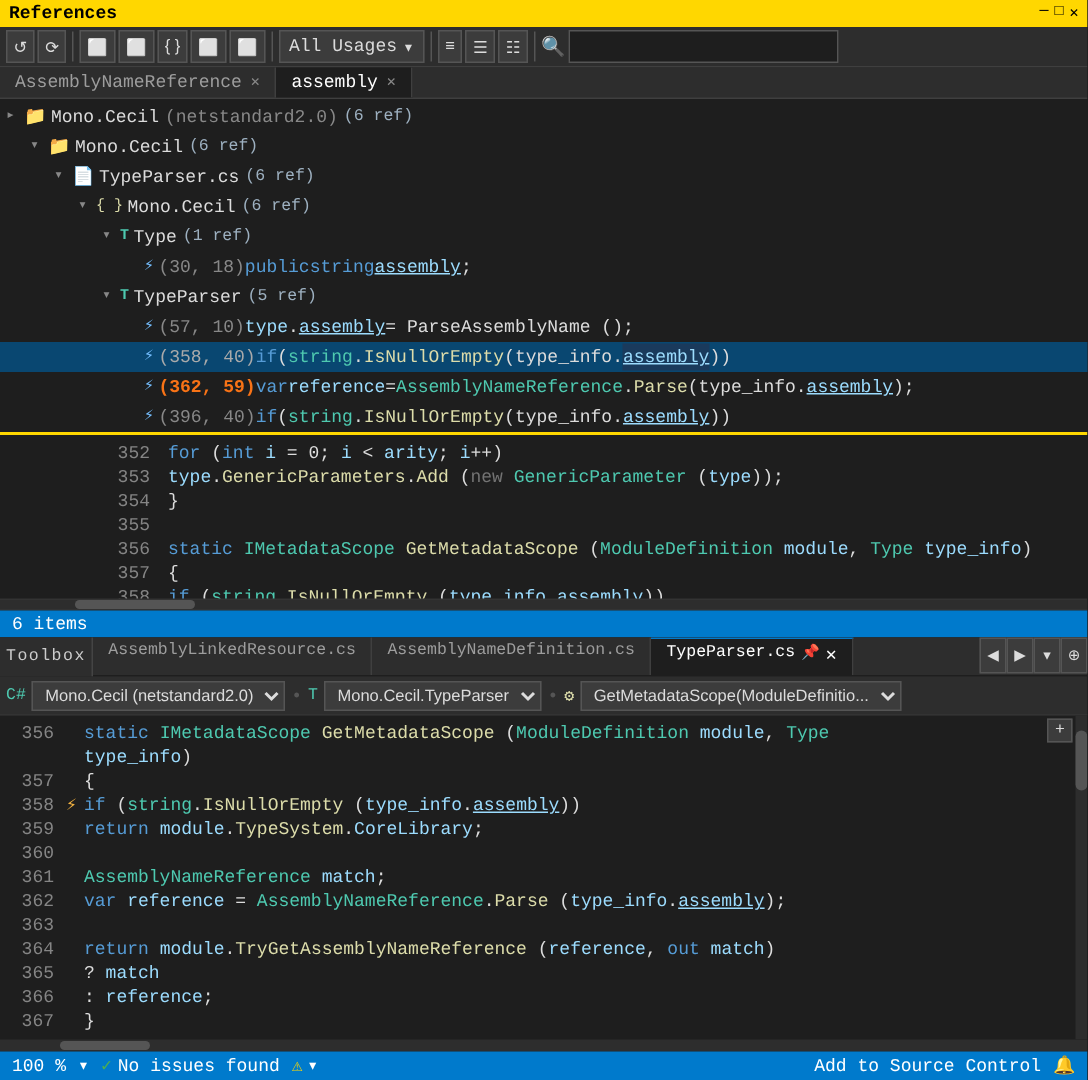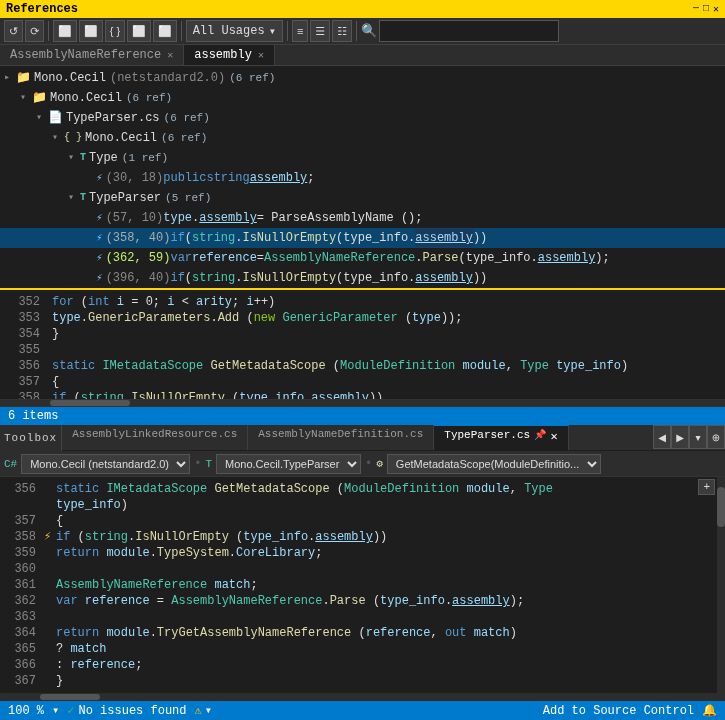--- a/index.html
+++ b/index.html
@@ -118,23 +118,24 @@
       background: #1e1e1e;
       padding: 4px 0;
       height: 130px;
       overflow: hidden;
       border-bottom: 1px solid #333;
       font-size: 12px;
     }
     .code-line {
       display: flex;
       align-items: baseline;
-      padding: 0 4px;
+      padding: 0 24px;
       min-height: 16px;
       line-height: 16px;
+      margin-left: 40px;
     }
     .line-num {
       color: #858585;
       min-width: 36px;
       text-align: right;
       margin-right: 12px;
       user-select: none;
     }
 
     
@@ -391,21 +392,21 @@
         <span>.</span>
         <span style="color:#dcdcaa;">IsNullOrEmpty</span>
         <span> (type_info.</span>
         <span style="color:#9cdcfe;text-decoration:underline;background:#1a3a5c;">assembly</span>
         <span>))</span>
       </div>
 
       <div class="tree-item" style="padding-left:84px;">
         <span class="arrow" style="width:12px;"></span>
         <span style="color:#75bfff;margin-right:3px;font-size:11px;">⚡</span>
-        <span style="color:#bef264;">(362, 59) </span>
+        <span style="color:#f97316;font-weight:bold;">(362, 59) </span>
         <span style="color:#569cd6;">var </span>
         <span style="color:#9cdcfe;">reference</span>
         <span> = </span>
         <span style="color:#4ec9b0;">AssemblyNameReference</span>
         <span>.</span>
         <span style="color:#dcdcaa;">Parse</span>
         <span> (type_info.</span>
         <span style="color:#9cdcfe;text-decoration:underline;">assembly</span>
         <span>);</span>
       </div>
@@ -426,21 +427,21 @@
     </div>
   </div>
 
   <div class="code-area" style="font-size:12px;line-height:16px;">
     <div class="code-line">
       <span class="line-num">352</span>
       <span>    <span style="color:#569cd6;">for</span> (<span style="color:#569cd6;">int</span> <span style="color:#9cdcfe;">i</span> = 0; <span style="color:#9cdcfe;">i</span> &lt; <span style="color:#9cdcfe;">arity</span>; <span style="color:#9cdcfe;">i</span>++)</span>
     </div>
     <div class="code-line">
       <span class="line-num">353</span>
-      <span>        <span style="color:#9cdcfe;">type</span>.<span style="color:#dcdcaa;">GenericParameters</span>.<span style="color:#dcdcaa;">Add</span> (<span style="color:#84cc16;">new</span> <span style="color:#4ec9b0;">GenericParameter</span> (<span style="color:#9cdcfe;">type</span>));</span>
+      <span>        <span style="color:#9cdcfe;">type</span>.<span style="color:#dcdcaa;">GenericParameters</span>.<span style="color:#dcdcaa;">Add</span> (<span style="color:#737373;">new</span> <span style="color:#4ec9b0;">GenericParameter</span> (<span style="color:#9cdcfe;">type</span>));</span>
     </div>
     <div class="code-line">
       <span class="line-num">354</span>
       <span>    }</span>
     </div>
     <div class="code-line">
       <span class="line-num">355</span>
       <span></span>
     </div>
     <div class="code-line">

